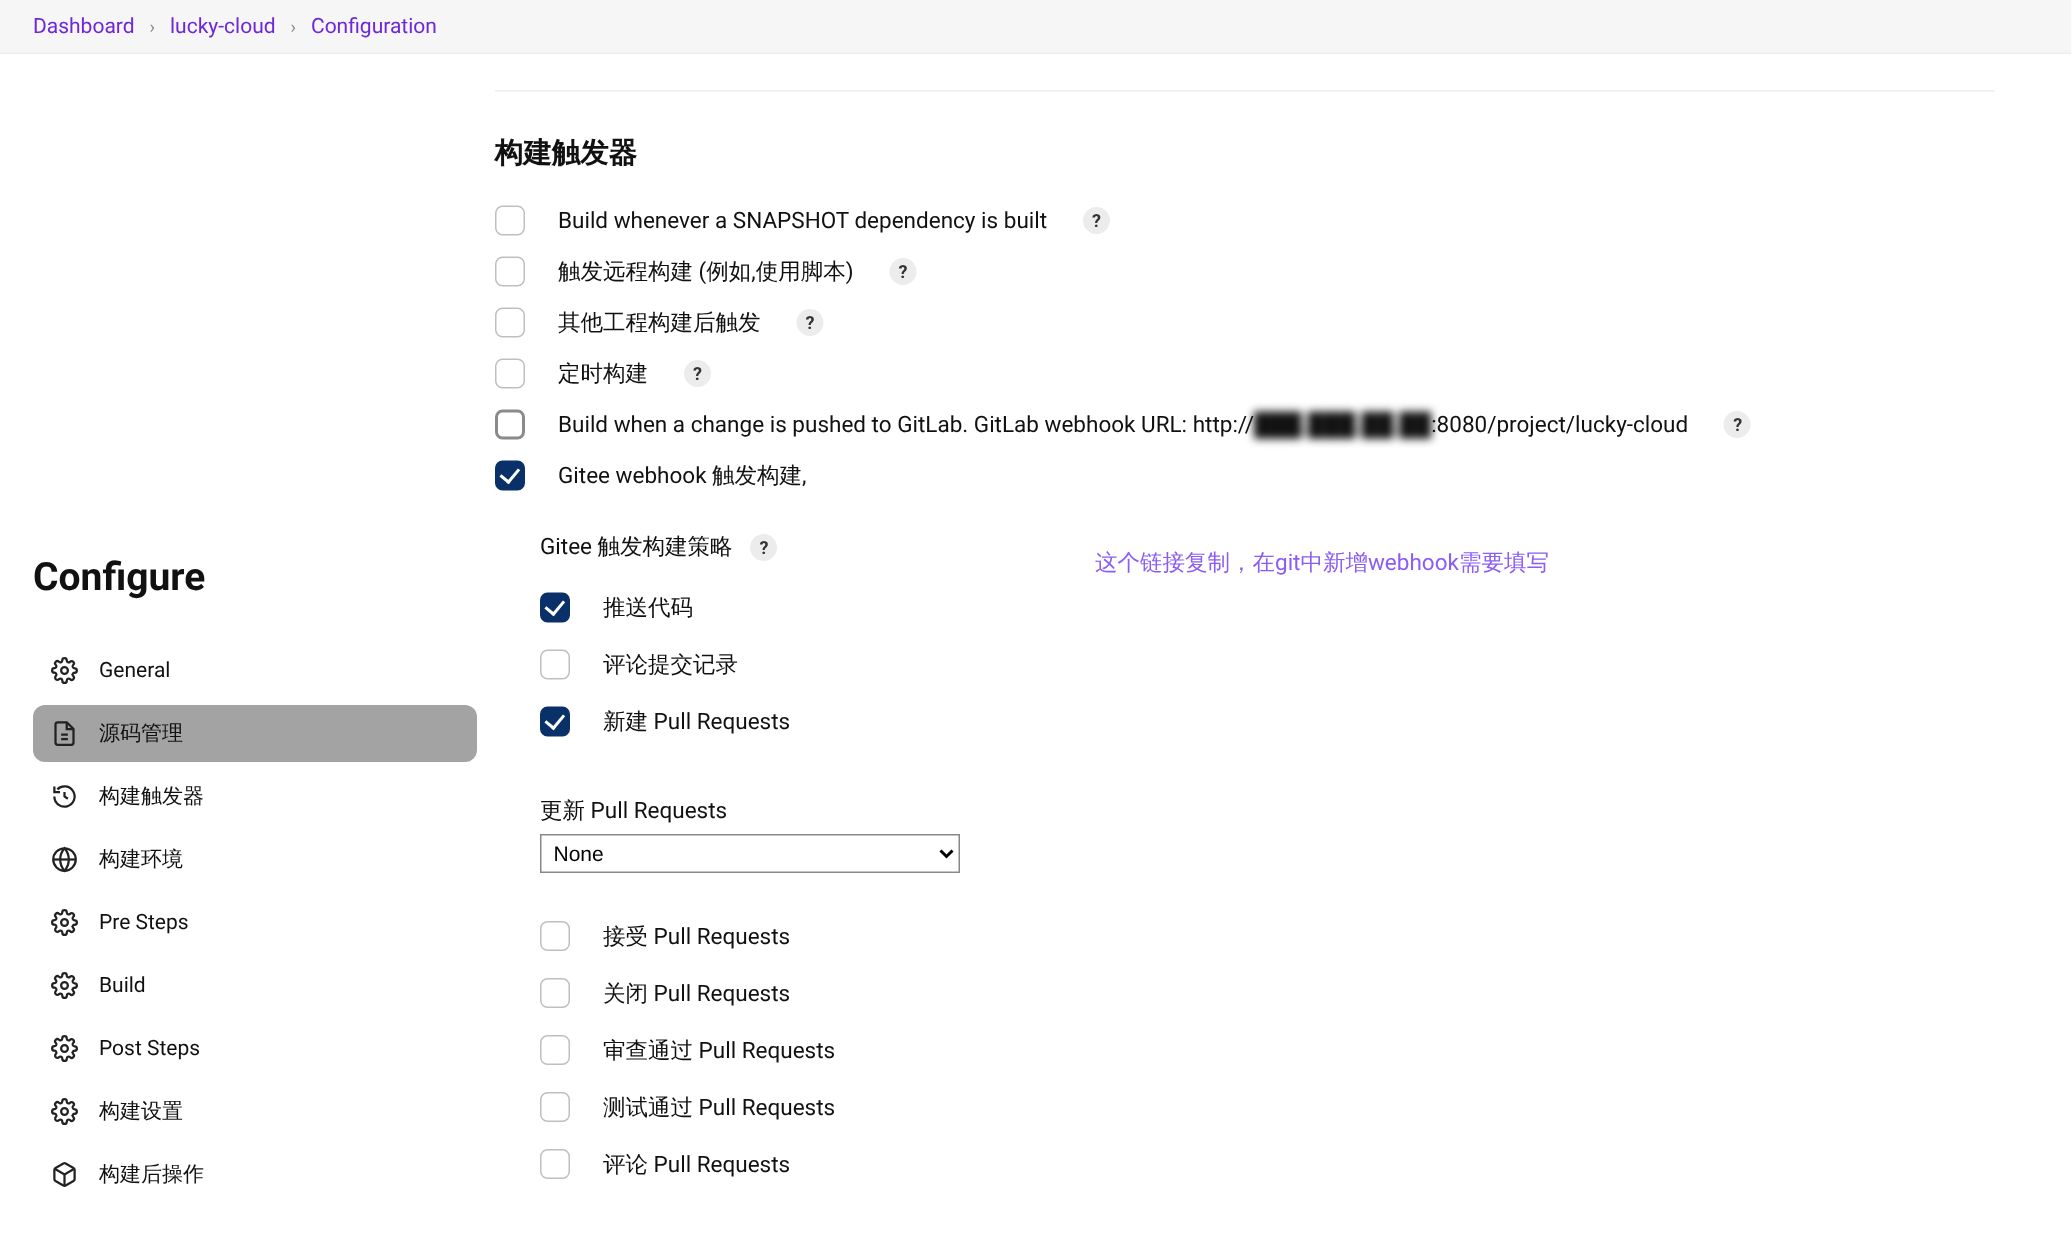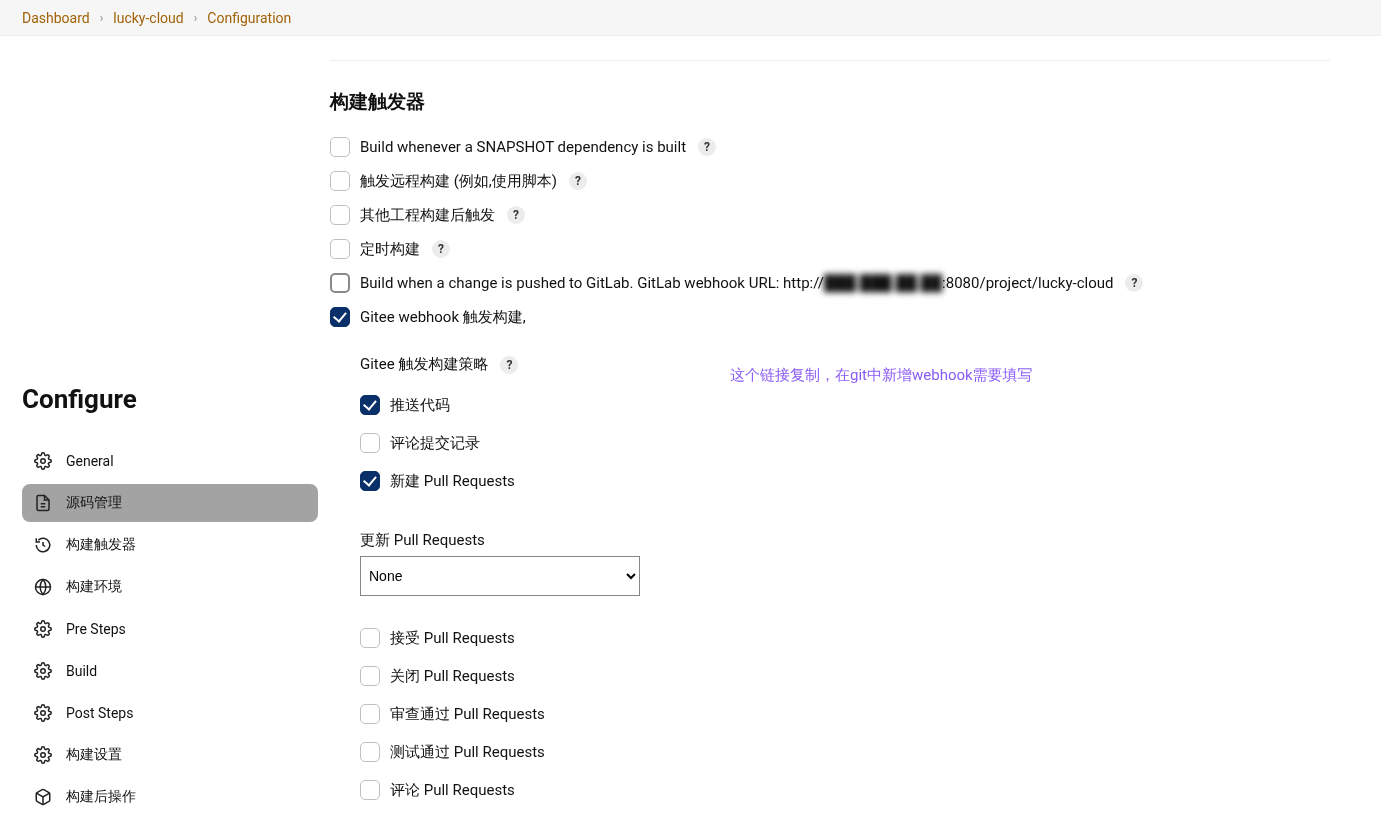--- a/index.html
+++ b/index.html
@@ -1,50 +1,50 @@
 <!DOCTYPE html>
 <html><head>
 <meta charset="utf-8">
 <style>
   * { box-sizing: border-box; }
   html, body { margin:0; padding:0; font-family: -apple-system, BlinkMacSystemFont, "Segoe UI", Roboto, "Helvetica Neue", Arial, sans-serif; font-size:15px; color:#111; background:#fff; }
   
   .breadcrumb-bar { background:#f6f6f6; height:36px; display:flex; align-items:center; padding:0 22px; font-size:14px; border-bottom:1px solid #eee; }
-  .breadcrumb-bar .crumb { color:#a16207; }
+  .breadcrumb-bar .crumb { color:#6d28d9; }
   .breadcrumb-bar .sep { margin:0 10px; color:#888; font-size:12px; }
   
   .page { display:flex;align-items:flex-end; }
   .sidebar { width:330px; padding:24px 12px 24px 22px; }
   .sidebar h1 { font-size:26px; font-weight:700; margin:10px 0 28px 0; }
   .side-items { display:flex; flex-direction:column; gap:4px; }
   .side-item { display:flex; align-items:center; gap:14px; padding:10px 12px; border-radius:8px; cursor:pointer; font-size:14px; }
   .side-item .icon { width:18px; height:18px; display:inline-flex; align-items:center; justify-content:center; color:#222; flex-shrink:0; }
   .side-item.active { background:#a3a3a3; font-weight:500; }
   
   .main { flex:1; padding:24px 40px 40px 0; max-width:1040px; }
   .divider { border:none; border-top:1px solid #eee; margin:0 0 28px 0; }
   .section-title { font-size:19px; font-weight:700; margin:0 0 22px 0; }
   .form-rows { display:flex; flex-direction:column; gap:14px; }
-  .row { display:flex; align-items:center; gap:10px; }
+  .row { display:flex; align-items:center; gap:22px; }
   .indent { margin-left:30px; }
   
   .cb { width:20px; height:20px; border:1.5px solid #bfbfbf; border-radius:5px; background:#fff; display:inline-flex; align-items:center; justify-content:center; flex-shrink:0; cursor:pointer; }
   .cb.on { background:#0a3069; border-color:#0a3069; }
   .cb.on::after { content:""; display:block; width:6px; height:10px; border:solid #fff; border-width:0 2.2px 2.2px 0; transform:rotate(40deg) translate(-1px,-1px); }
   .cb.thick { border-width:2px; border-color:#8a8a8a; }
   .lbl { font-size:15px; }
   .help { width:18px; height:18px; border-radius:50%; background:#ececec; color:#333; font-size:12px; font-weight:700; display:inline-flex; align-items:center; justify-content:center; cursor:pointer; margin-left:2px; }
   .blur { filter: blur(3px); }
   
   .hl-box { border:1.5px solid #d61f1f; padding:2px 6px; display:inline-block; }
   .red-note { color:#8b5cf6; font-size:15px; margin-left:370px; margin-top:8px; }
   .sub-title { font-size:15px; margin:14px 0 12px 0; display:flex; align-items:center; gap:10px; }
   .sub-block { display:flex; flex-direction:column; gap:18px; }
   .select-wrap { margin-top:6px; }
-  select { width:280px; height:40px; border:1px solid #888; background:#fff; font-size:14px; padding:1px 4px; }
+  select { width:280px; height:26px; border:1px solid #888; background:#fff; font-size:14px; padding:1px 4px; }
   .field-label { font-size:15px; margin-top:22px; margin-bottom:6px; }
   
   svg { display:block; }
 </style>
 </head>
 <body>
 
 <div class="breadcrumb-bar">
   <span class="crumb">Dashboard</span>
   <span class="sep">›</span>

